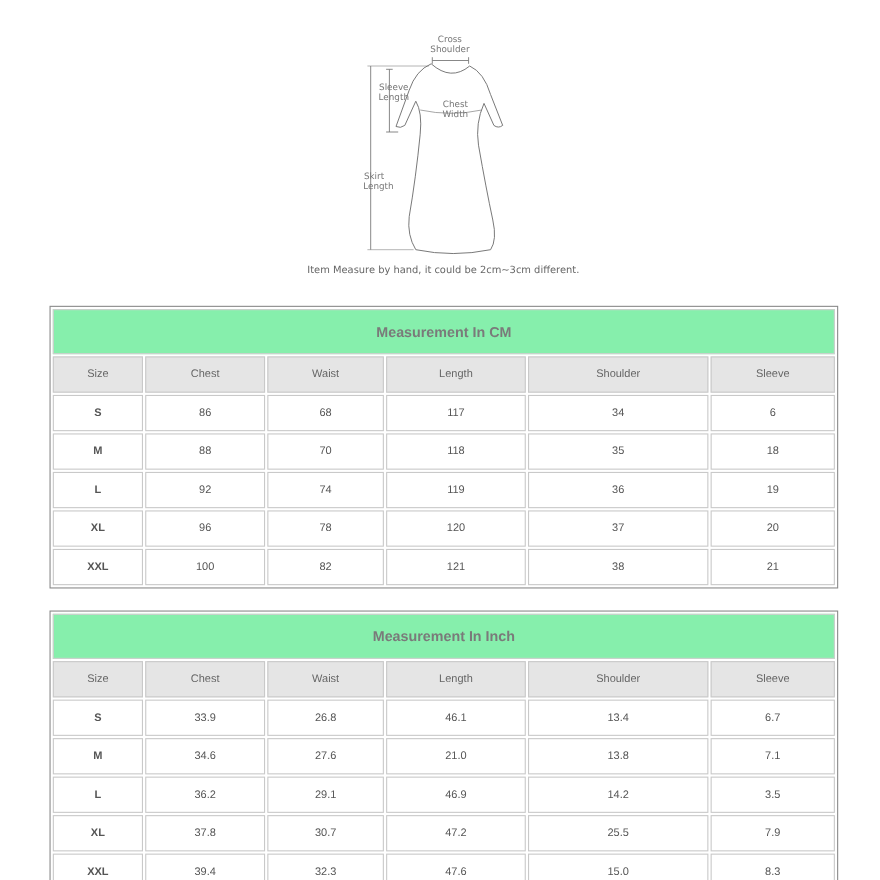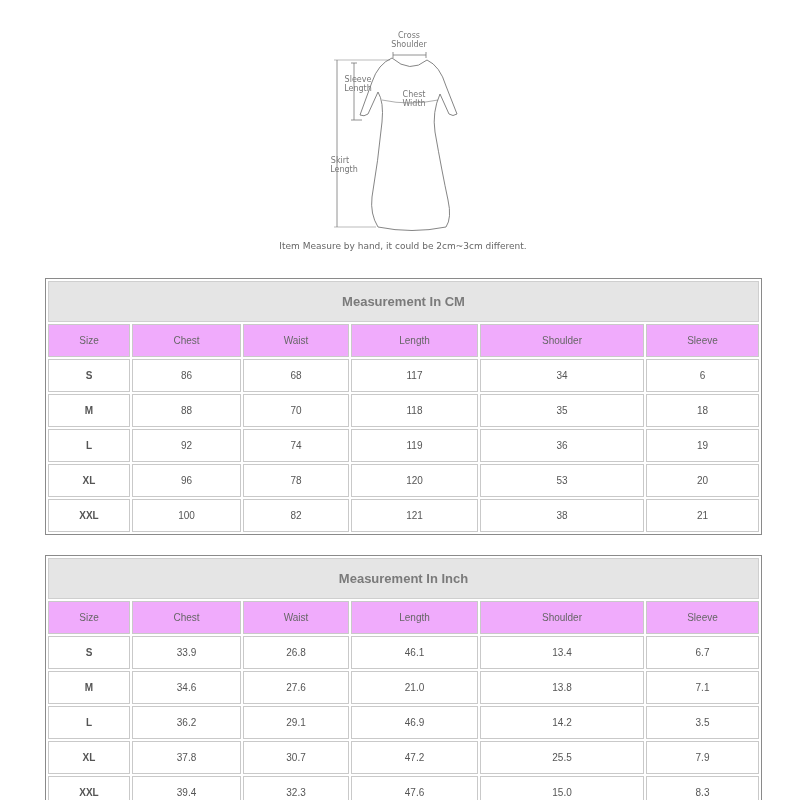--- a/index.html
+++ b/index.html
@@ -7,22 +7,22 @@
            font-family:"Liberation Sans", sans-serif; color:#555; }
     .diagram { position:absolute; left:320px; top:22px; width:160px; height:215px; }
     .diagram svg { width:160px; height:215px; display:block; }
     .note { position:absolute; left:0; width:806px; top:241px; text-align:center;
             font-family:"DejaVu Sans", sans-serif; font-size:9px; color:#666; }
     .size-table { position:absolute; left:45px; width:717px; border:1px solid #8a8a8a;
                   box-sizing:border-box; background:#fff; }
     .size-table table { width:100%; border-collapse:separate; border-spacing:2px; table-layout:fixed; }
     .size-table td, .size-table th { border:1px solid #c9c9c9; text-align:center;
                   font-size:10px; font-weight:normal; color:#555; padding:0; }
-    .size-table .title-cell { background:#e5e5e5; height:39px; font-size:13px; font-weight:bold; color:#7a7a7a; border-color:#cfcfcf; }
-    .size-table .head-cell { background:#f0abfc; height:31px; color:#666; }
+    .size-table .title-cell { background:#86efac; height:39px; font-size:13px; font-weight:bold; color:#7a7a7a; border-color:#cfcfcf; }
+    .size-table .head-cell { background:#e5e5e5; height:31px; color:#666; }
     .size-table .data-cell { background:#ffffff; height:31px; }
     .size-table .size-cell { font-weight:bold; color:#555; }
     #cm-table { top:278px; }
     #inch-table { top:555px; }
   </style>
 </head>
 <body>
 
 <div class="diagram">
   <svg viewBox="0 0 160 215" xmlns="http://www.w3.org/2000/svg">
@@ -115,21 +115,21 @@
       <td class="data-cell">74</td>
       <td class="data-cell">119</td>
       <td class="data-cell">36</td>
       <td class="data-cell">19</td>
     </tr>
     <tr>
       <td class="data-cell size-cell">XL</td>
       <td class="data-cell">96</td>
       <td class="data-cell">78</td>
       <td class="data-cell">120</td>
-      <td class="data-cell">53</td>
+      <td class="data-cell">37</td>
       <td class="data-cell">20</td>
     </tr>
     <tr>
       <td class="data-cell size-cell">XXL</td>
       <td class="data-cell">100</td>
       <td class="data-cell">82</td>
       <td class="data-cell">121</td>
       <td class="data-cell">38</td>
       <td class="data-cell">21</td>
     </tr>

